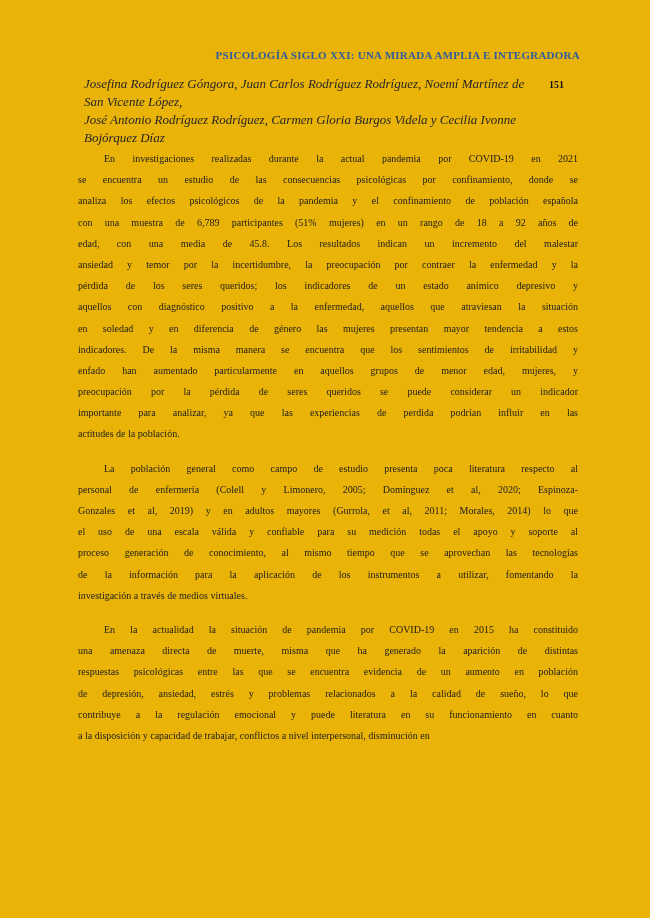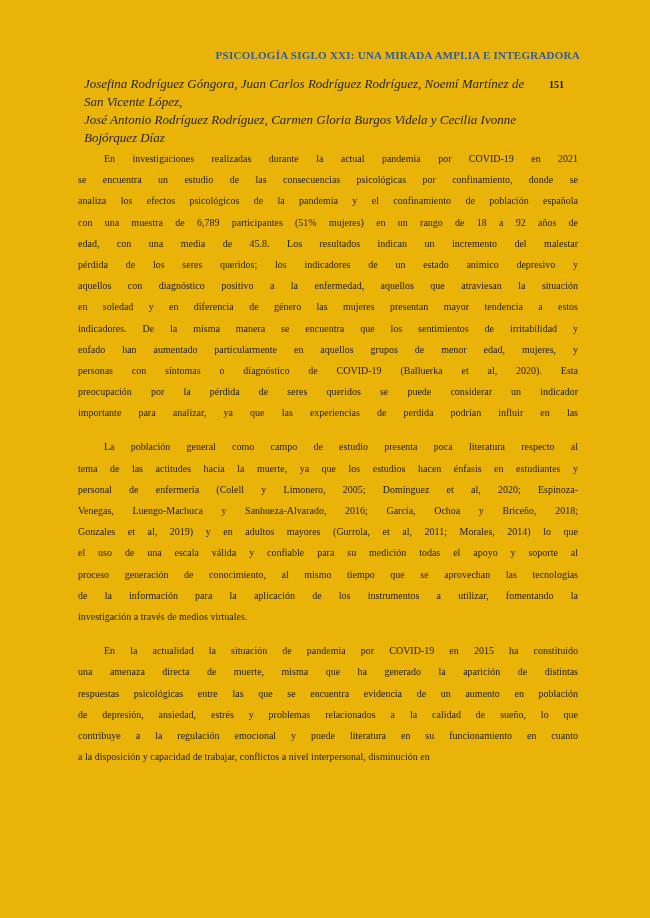--- a/index.html
+++ b/index.html
@@ -86,34 +86,33 @@
 
   <div class="page-number">151</div>
 
   <div class="body-text">
       <div class="para">
         <div class="line">En investigaciones realizadas durante la actual pandemia por COVID-19 en 2021</div>
         <div class="line">se encuentra un estudio de las consecuencias psicológicas por confinamiento, donde se</div>
         <div class="line">analiza los efectos psicológicos de la pandemia y el confinamiento de población española</div>
         <div class="line">con una muestra de 6,789 participantes (51% mujeres) en un rango de 18 a 92 años de</div>
         <div class="line">edad, con una media de 45.8. Los resultados indican un incremento del malestar</div>
+        <div class="line">ansiedad y temor por la incertidumbre, la preocupación por contraer la enfermedad y la</div>
         <div class="line">pérdida de los seres queridos; los indicadores de un estado anímico depresivo y</div>
         <div class="line">aquellos con diagnóstico positivo a la enfermedad, aquellos que atraviesan la situación</div>
         <div class="line">en soledad y en diferencia de género las mujeres presentan mayor tendencia a estos</div>
         <div class="line">indicadores. De la misma manera se encuentra que los sentimientos de irritabilidad y</div>
         <div class="line">enfado han aumentado particularmente en aquellos grupos de menor edad, mujeres, y</div>
-        <div class="line">personas con síntomas o diagnóstico de COVID-19 (Balluerka et al, 2020). Esta</div>
         <div class="line">preocupación por la pérdida de seres queridos se puede considerar un indicador</div>
         <div class="line">importante para analizar, ya que las experiencias de perdida podrían influir en las</div>
+        <div class="line last">actitudes de la población.</div>
       </div>
       <div class="para">
         <div class="line">La población general como campo de estudio presenta poca literatura respecto al</div>
-        <div class="line">tema de las actitudes hacia la muerte, ya que los estudios hacen énfasis en estudiantes y</div>
         <div class="line">personal de enfermería (Colell y Limonero, 2005; Domínguez et al, 2020; Espinoza-</div>
-        <div class="line">Venegas, Luengo-Machuca y Sanhueza-Alvarado, 2016; García, Ochoa y Briceño, 2018;</div>
         <div class="line">Gonzales et al, 2019) y en adultos mayores (Gurrola, et al, 2011; Morales, 2014)  lo que</div>
         <div class="line">el uso de una escala válida y confiable para su medición todas el apoyo y soporte al</div>
         <div class="line">proceso generación de conocimiento, al mismo tiempo que se aprovechan las tecnologías</div>
         <div class="line">de la información para la aplicación de los instrumentos a utilizar, fomentando la</div>
         <div class="line last">investigación a través de medios virtuales.</div>
       </div>
       <div class="para">
         <div class="line">En la actualidad la situación de pandemia por COVID-19 en 2015 ha constituido</div>
         <div class="line">una amenaza directa de muerte, misma que ha generado la aparición de distintas</div>
         <div class="line">respuestas psicológicas entre las que se encuentra evidencia de un aumento en población</div>

